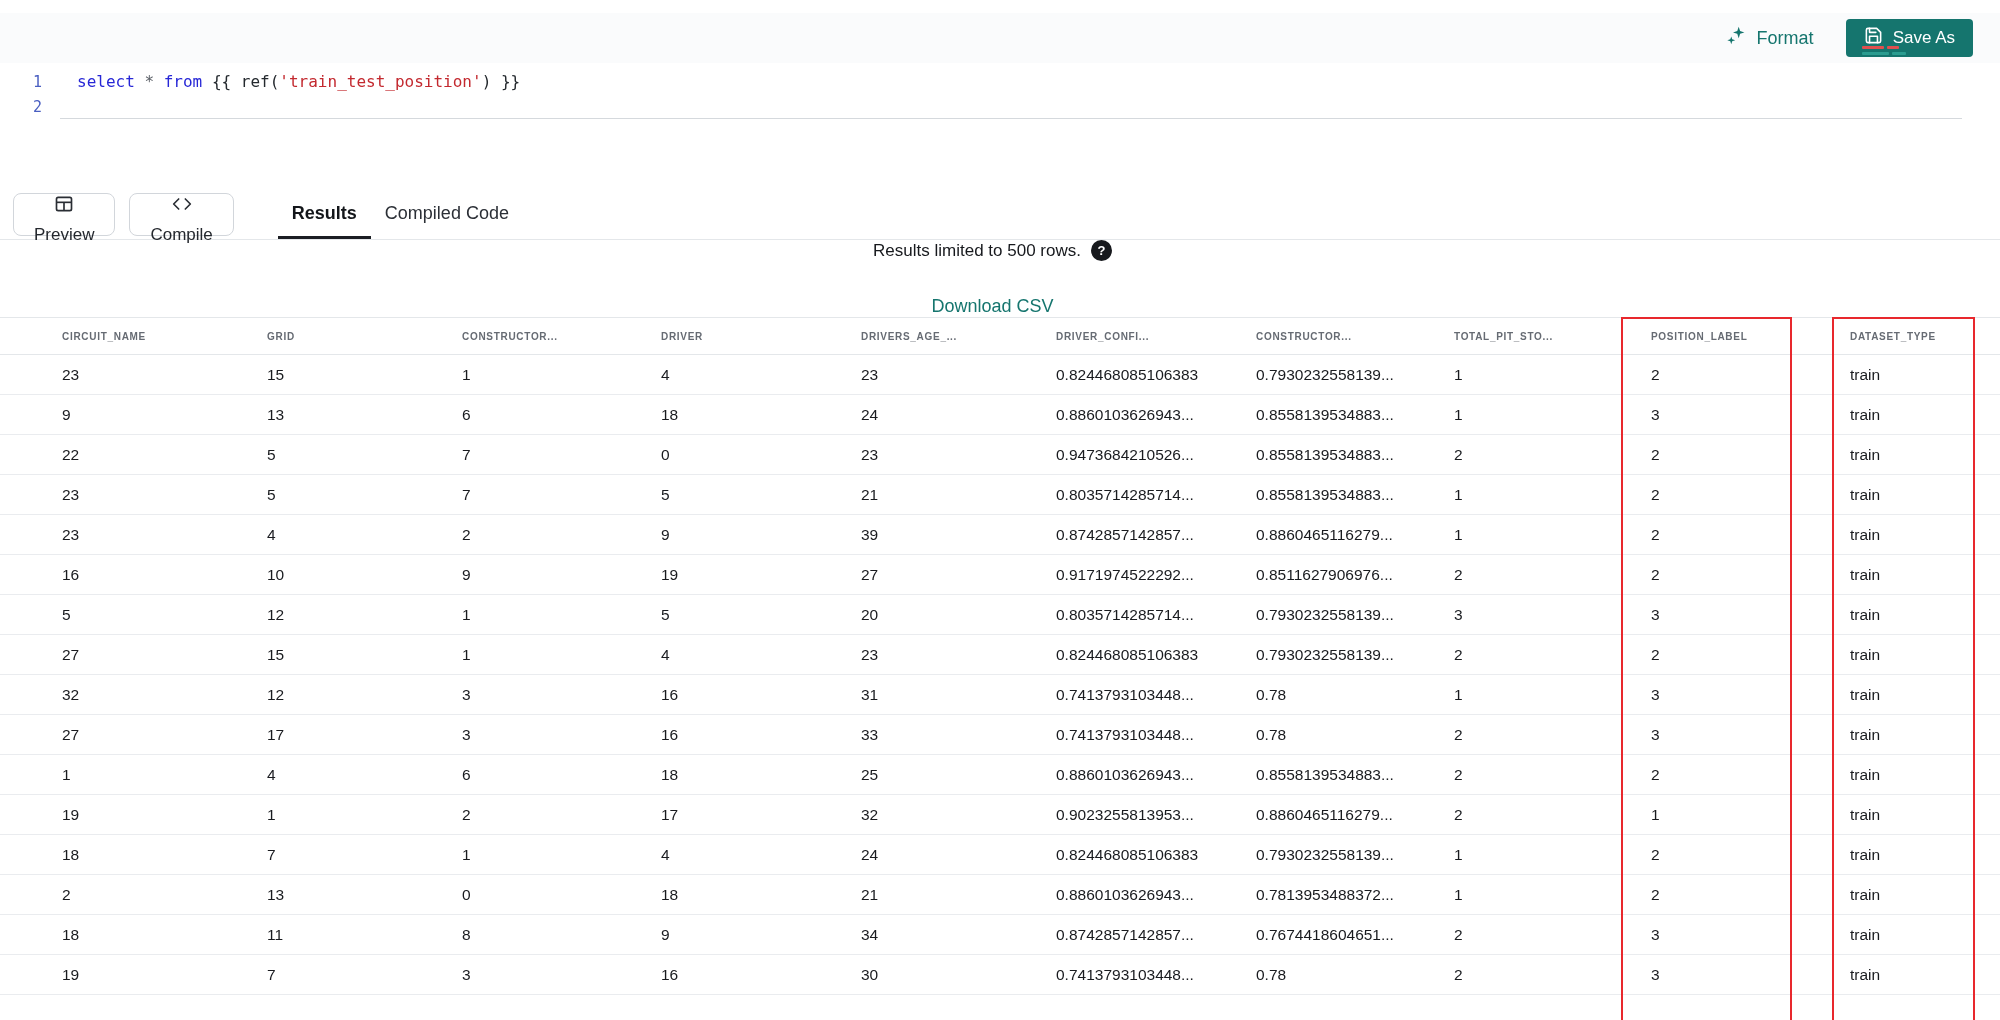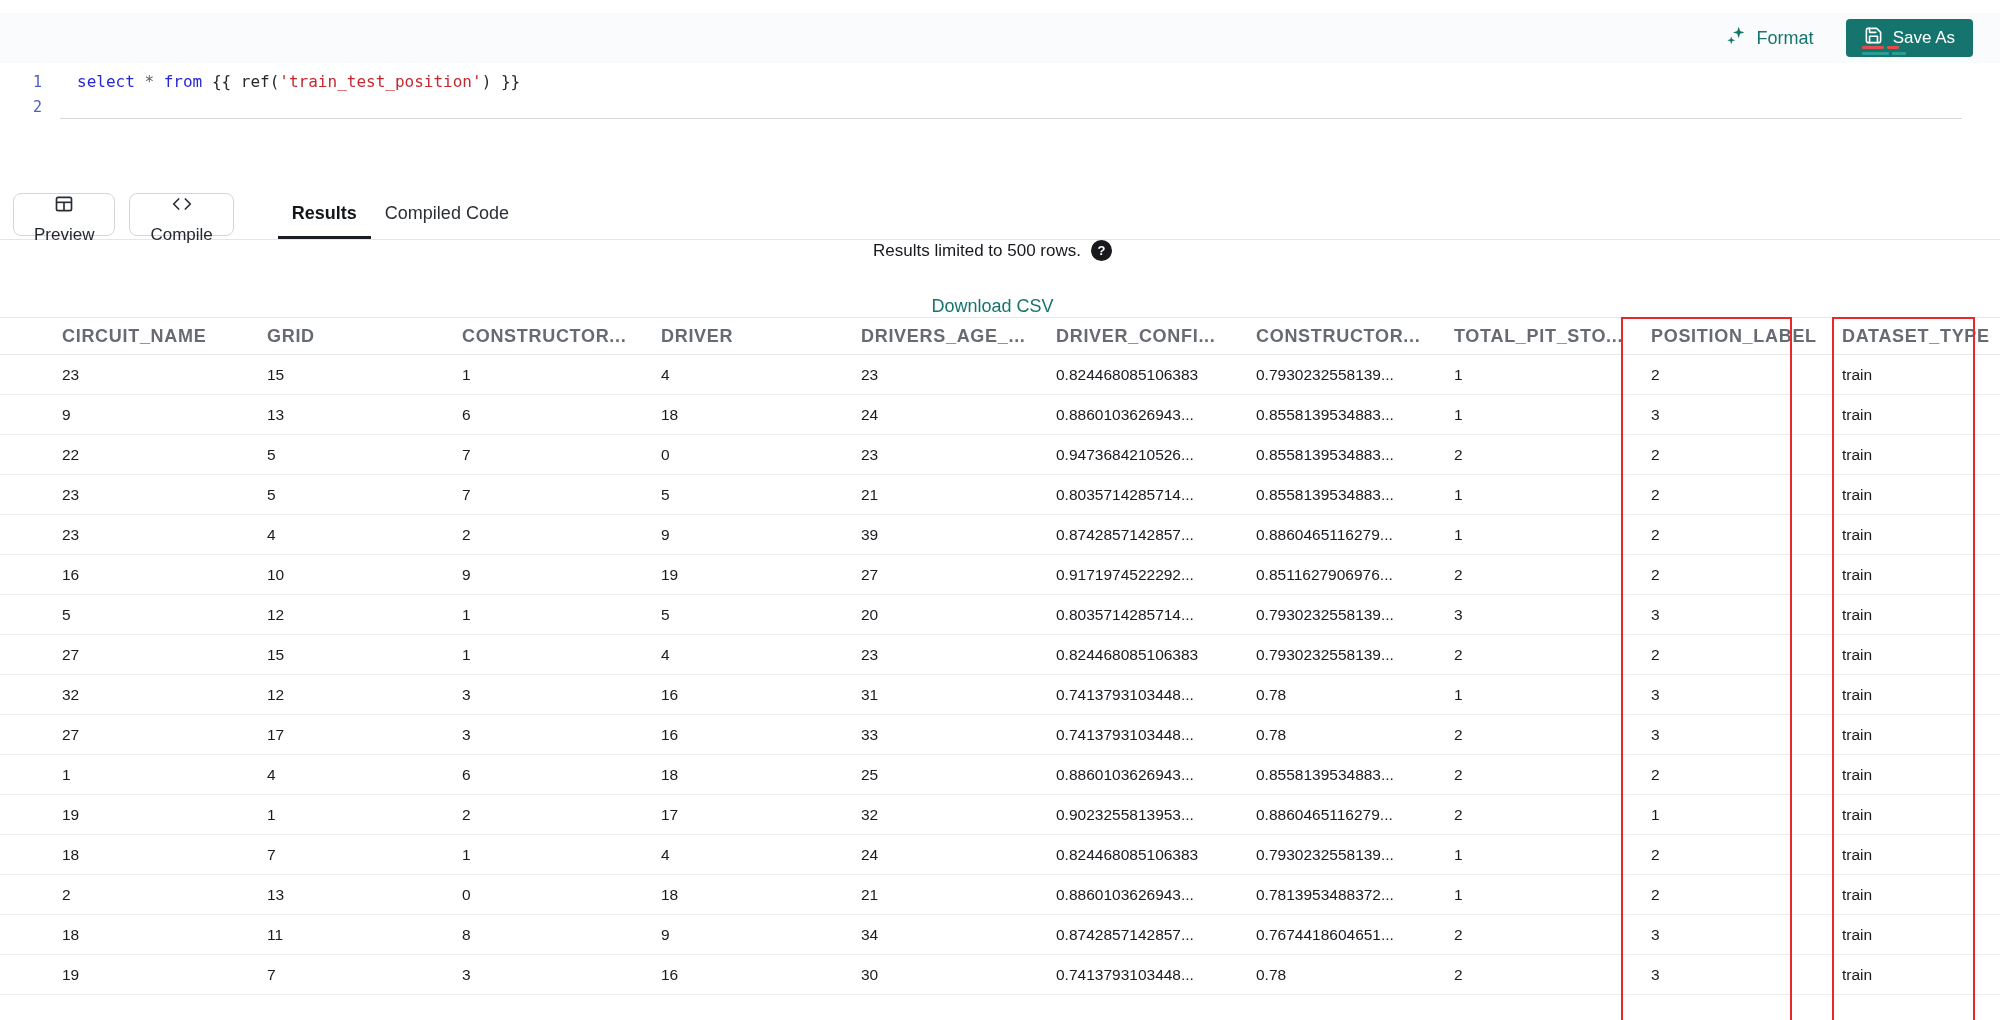--- a/index.html
+++ b/index.html
@@ -125,34 +125,34 @@
   .download{
     color:var(--accent-teal); font-size:18px;
     text-decoration:none; cursor:pointer;
   }
 
   
   .table-wrap{ position:relative; }
   table{ width:2000px; table-layout:fixed; border-collapse:collapse; }
   thead th{
     height:37px; text-align:left;
-    font-size:18px; font-weight:600; letter-spacing:0.7px;
+    font-size:10px; font-weight:600; letter-spacing:0.7px;
     color:#666b73;
     border-top:1px solid #e4e7ea;
     border-bottom:1px solid #e4e7ea;
     white-space:nowrap; overflow:hidden;
   }
   tbody td{
     height:40px;
     font-size:15.5px; color:#191b1f;
     border-bottom:1px solid #eaecef;
     white-space:nowrap; overflow:hidden;
   }
   th:first-child, td:first-child{ padding-left:62px; }
-  th:last-child,  td:last-child{ padding-left:9px; }
+  th:last-child,  td:last-child{ padding-left:17px; }
 
   .hl-box{
     position:absolute; top:0;
     border:2px solid var(--highlight-red);
     pointer-events:none;
   }
   .hl-1{ left:1621px; width:171px; height:714px; }
   .hl-2{ left:1832px; width:143px; height:714px; }
 </style>
 </head>

